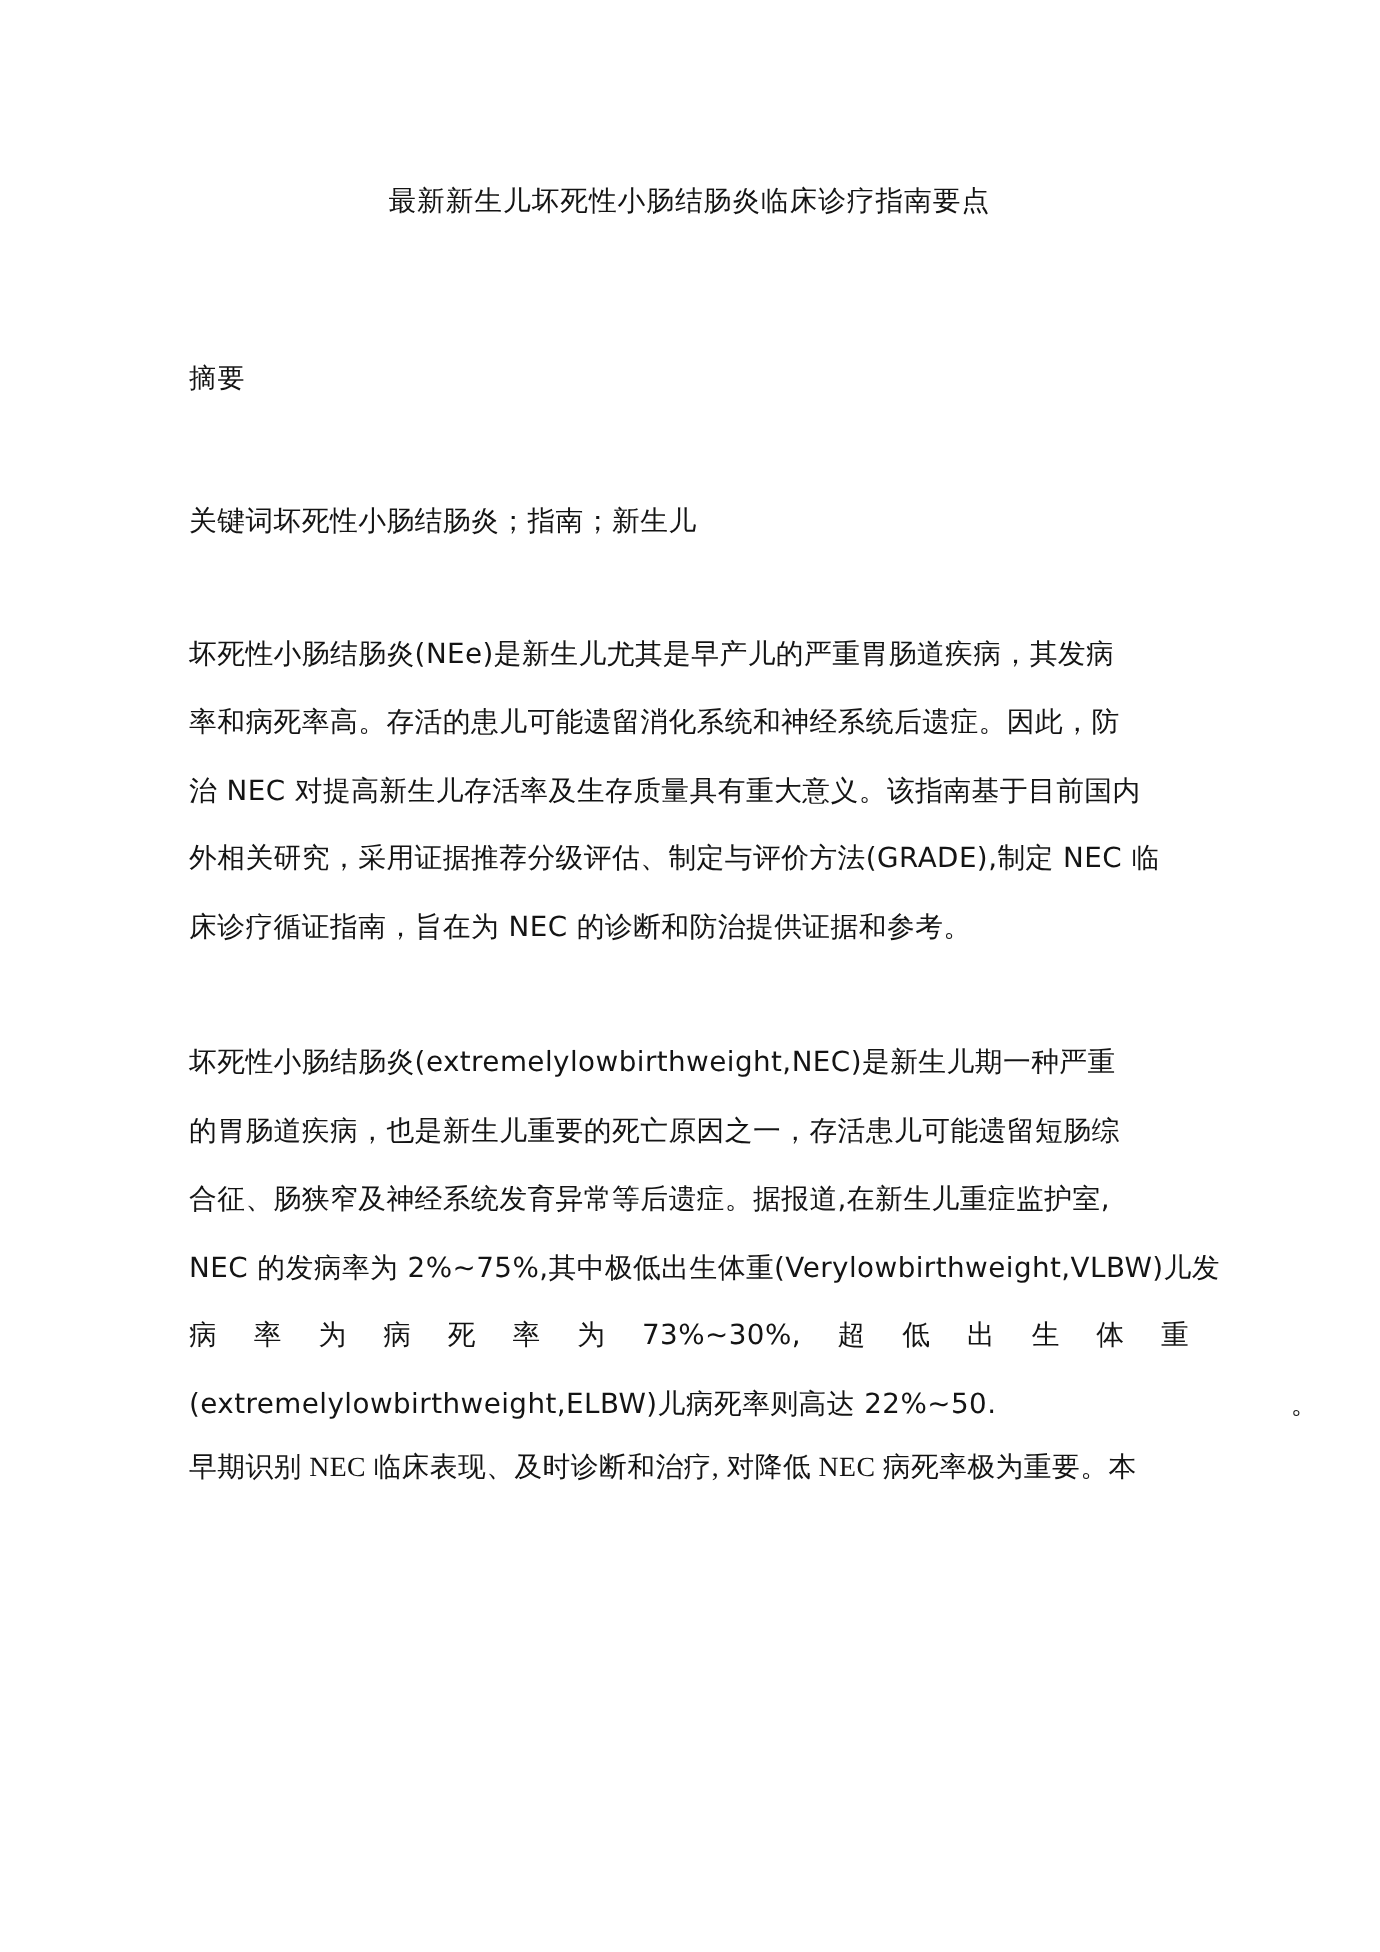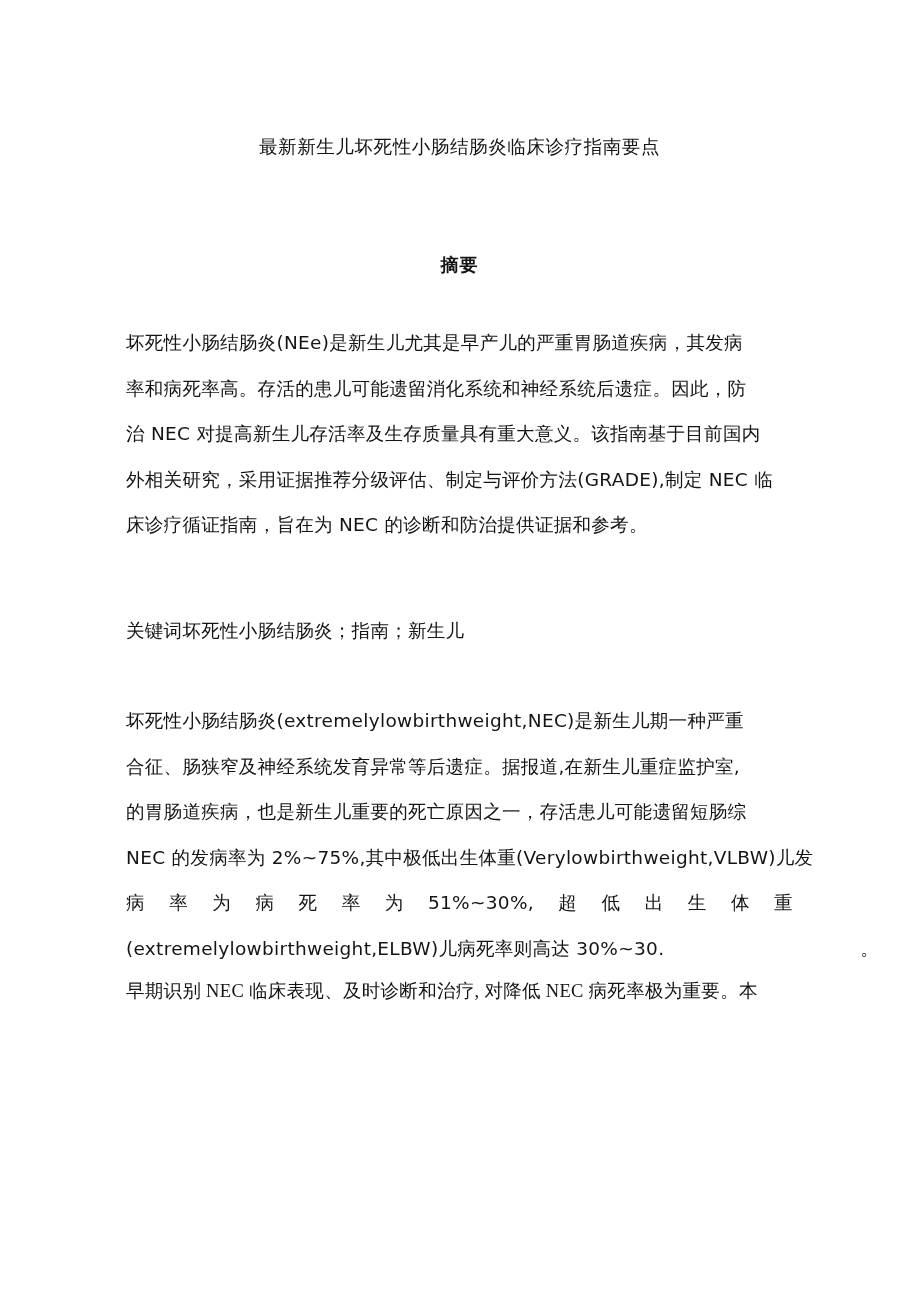--- a/index.html
+++ b/index.html
@@ -11,21 +11,21 @@
 
   body {
     font-family: "DejaVu Sans", "Liberation Sans", sans-serif;
     color: #1a1a1a;
   }
 
   .page {
     position: relative;
     width: 920px;
     height: 1049px;
-    margin: 16px auto;
+    margin: 4px auto;
     background: #ffffff;
     overflow: hidden;
     box-sizing: border-box;
   }
 
   
   .content {
     position: absolute;
     left: 126px;
     top: 0;
@@ -42,22 +42,22 @@
     color: #141414;
     margin: 0;
     padding-top: 118px;
     white-space: nowrap;
   }
 
   
   .section-heading {
     font-size: 18px;
     line-height: 1.4;
-    text-align: center;
-    font-weight: 700;
+    text-align: left;
+    font-weight: 400;
     letter-spacing: 1px;
     color: #141414;
     margin: 0;
   }
 
   .heading-abstract { padding-top: 92px; }
   .heading-body     { padding-top: 51px; }
 
   
   .para {
@@ -97,55 +97,55 @@
 </head>
 <body>
 
 <div class="page">
   <div class="content">
 
     <h1 class="doc-title">最新新生儿坏死性小肠结肠炎临床诊疗指南要点</h1>
 
     <h2 class="section-heading heading-abstract">摘要</h2>
 
+    <div class="para keywords">
+      <span class="ln">关键词坏死性小肠结肠炎；指南；新生儿</span>
+    </div>
+
     <div class="para abstract-body">
       <span class="ln">坏死性小肠结肠炎(NEe)是新生儿尤其是早产儿的严重胃肠道疾病，其发病</span>
       <span class="ln">率和病死率高。存活的患儿可能遗留消化系统和神经系统后遗症。因此，防</span>
       <span class="ln">治 NEC 对提高新生儿存活率及生存质量具有重大意义。该指南基于目前国内</span>
       <span class="ln">外相关研究，采用证据推荐分级评估、制定与评价方法(GRADE),制定 NEC 临</span>
       <span class="ln">床诊疗循证指南，旨在为 NEC 的诊断和防治提供证据和参考。</span>
     </div>
 
-    <div class="para keywords">
-      <span class="ln">关键词坏死性小肠结肠炎；指南；新生儿</span>
-    </div>
-
 
     <div class="para body-text">
       <span class="ln">坏死性小肠结肠炎(extremelylowbirthweight,NEC)是新生儿期一种严重</span>
+      <span class="ln">的胃肠道疾病，也是新生儿重要的死亡原因之一，存活患儿可能遗留短肠综</span>
       <span class="ln">合征、肠狭窄及神经系统发育异常等后遗症。据报道,在新生儿重症监护室,</span>
-      <span class="ln">的胃肠道疾病，也是新生儿重要的死亡原因之一，存活患儿可能遗留短肠综</span>
       <span class="ln">NEC 的发病率为 2%~75%,其中极低出生体重(Verylowbirthweight,VLBW)儿发</span>
 
       <span class="ln justify">
         <span>病</span>
         <span>率</span>
         <span>为</span>
         <span>病</span>
         <span>死</span>
         <span>率</span>
         <span>为</span>
-        <span>51%~30%,</span>
+        <span>73%~30%,</span>
         <span>超</span>
         <span>低</span>
         <span>出</span>
         <span>生</span>
         <span>体</span>
         <span>重</span>
       </span>
 
-      <span class="ln"><span>(extremelylowbirthweight,ELBW)儿病死率则高达 30%~30.</span><span class="gap-period"></span><span>。</span></span>
+      <span class="ln"><span>(extremelylowbirthweight,ELBW)儿病死率则高达 22%~50.</span><span class="gap-period"></span><span>。</span></span>
 
       <span class="ln tight">早期识别 NEC 临床表现、及时诊断和治疗, 对降低 NEC 病死率极为重要。本</span>
     </div>
 
   </div>
 </div>
 
 </body></html>

